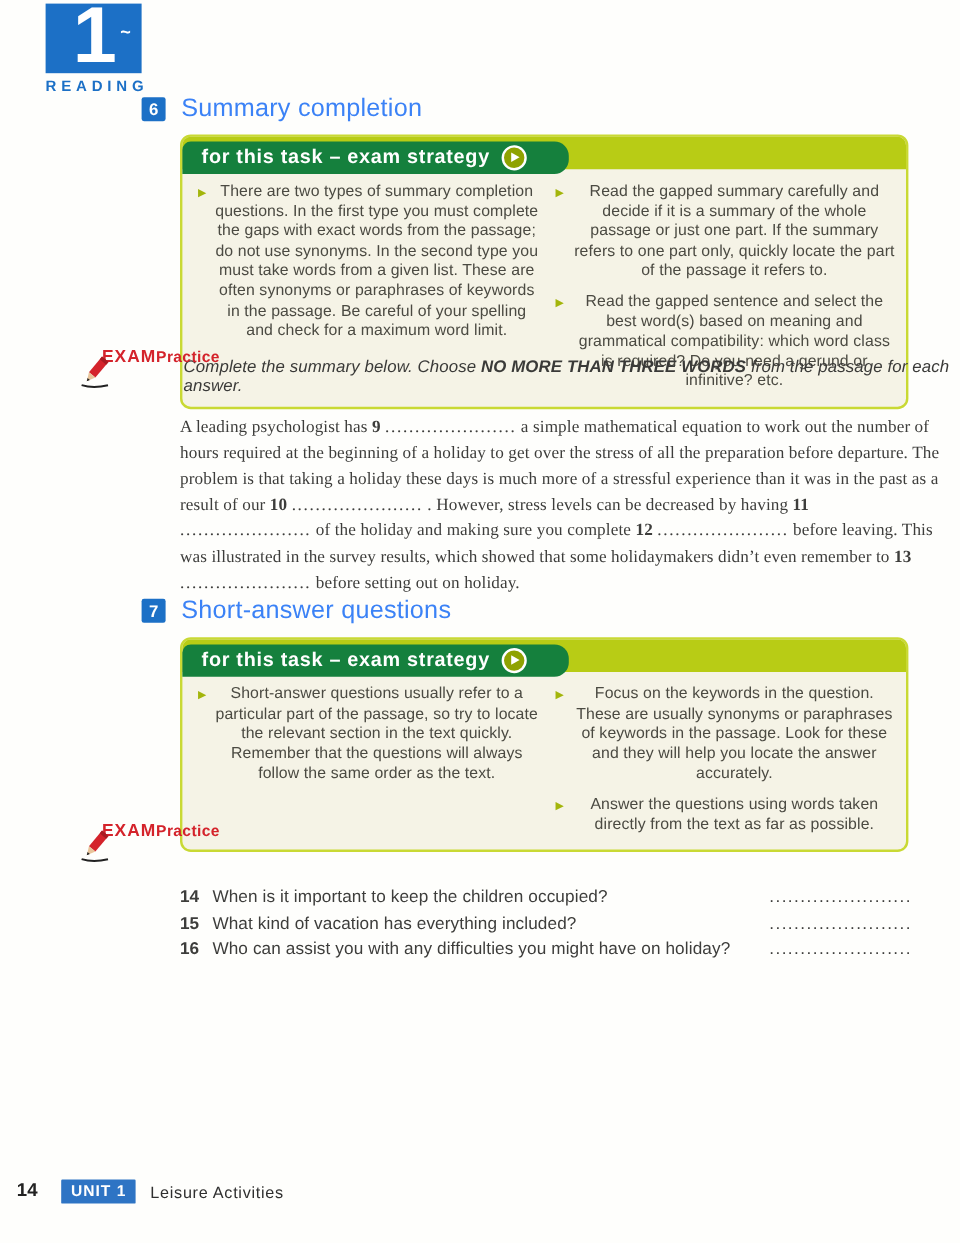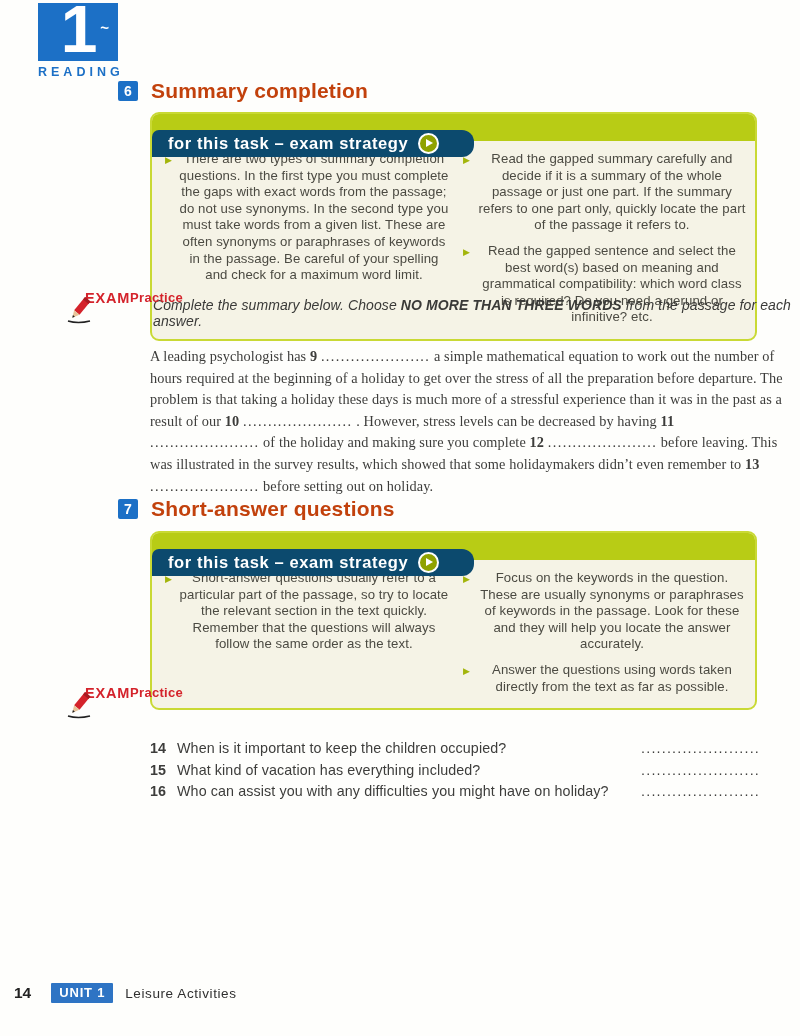--- a/index.html
+++ b/index.html
@@ -32,36 +32,36 @@
 
   
   .sec-head{position:absolute;left:118px;display:flex;align-items:center;}
   .sec-head.h6{top:79px;}
   .sec-head.h7{top:497px;}
   .sec-badge{
     display:inline-block;width:20px;height:20px;background:#1c70c6;color:#fff;
     font-weight:bold;font-size:14px;text-align:center;line-height:20px;border-radius:2px;
   }
   .sec-title{
-    margin:0 0 0 13px;color:#c2410c;font-size:21px;font-weight:700;letter-spacing:0.2px;
+    margin:0 0 0 13px;color:#3b82f6;font-size:21px;font-weight:400;letter-spacing:0.2px;
   }
 
   
   .strategy-box{
     position:absolute;left:150px;width:603px;
     background:#f5f3e6;border:2px solid #c9d934;border-radius:9px;
   }
   .strategy-box.b6{top:112px;}
   .strategy-box.b7{top:531px;}
   .strip{
     height:27px;background:#b8cc15;border-radius:7px 7px 0 0;position:relative;
   }
   .banner{
-    position:absolute;left:0;top:16px;height:27px;width:322px;
-    background:#0c4a6e;border-radius:7px 12px 12px 0;
+    position:absolute;left:0;top:4px;height:27px;width:322px;
+    background:#15803d;border-radius:7px 12px 12px 0;
     display:flex;align-items:center;padding-left:16px;box-sizing:border-box;
   }
   .banner-text{
     color:#ffffff;font-weight:bold;font-size:16.5px;letter-spacing:0.6px;white-space:nowrap;
   }
   .play{
     width:17px;height:17px;border-radius:50%;
     background:#8fa201;border:2px solid #ffffff;
     margin-left:10px;position:relative;flex:0 0 auto;
   }

